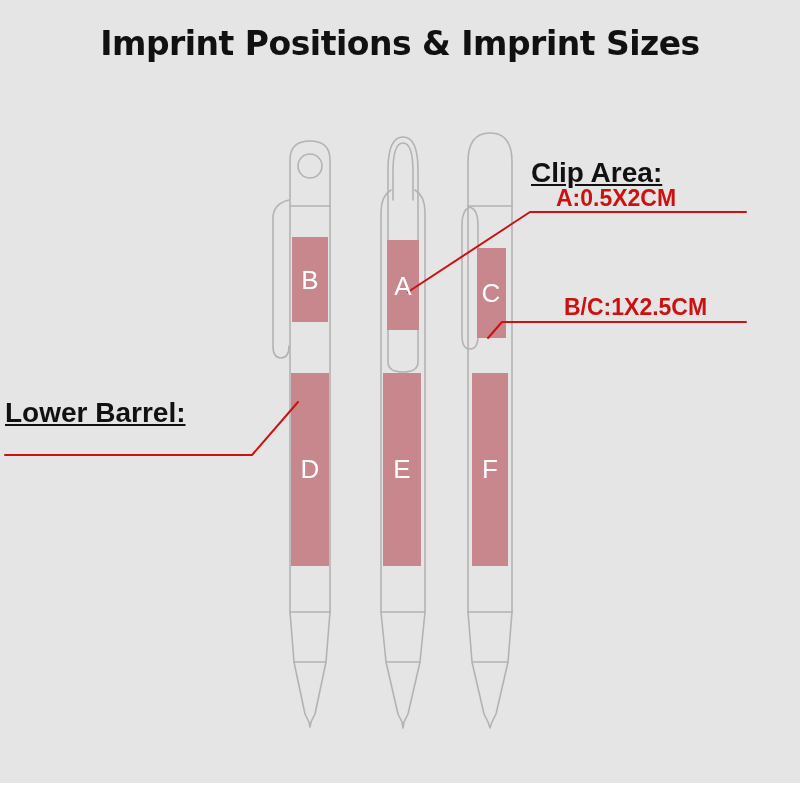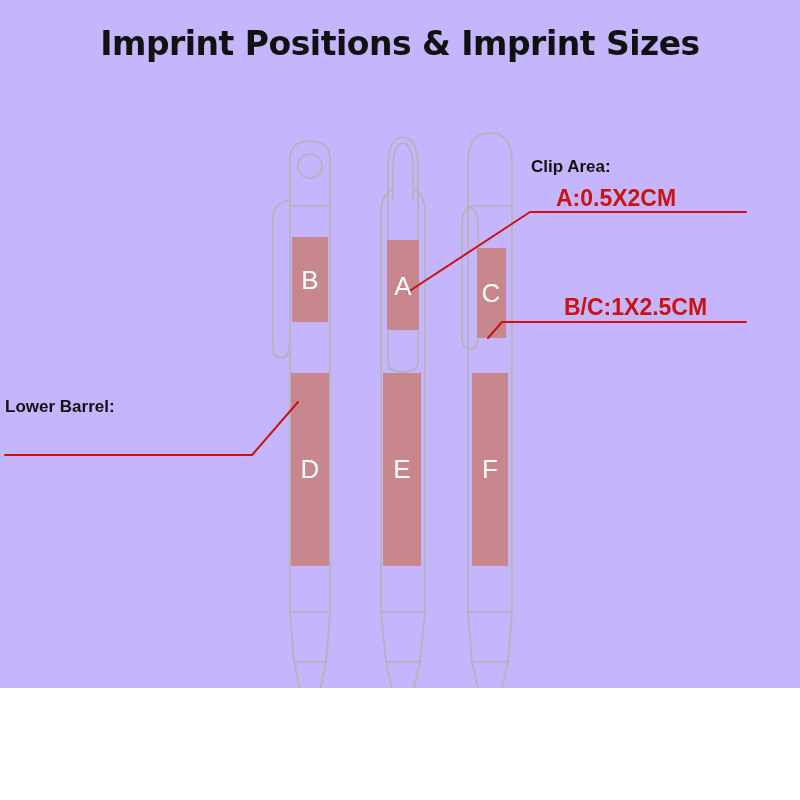--- a/index.html
+++ b/index.html
@@ -4,22 +4,22 @@
 <style>
   html, body {
     margin: 0;
     padding: 0;
     background: #ffffff;
     font-family: "Liberation Sans", sans-serif;
   }
   .canvas {
     position: relative;
     width: 800px;
-    height: 688px;
-    background: #c4b5fd;
+    height: 783px;
+    background: #e5e5e5;
     overflow: hidden;
     margin: 0 auto;
   }
   .page-title {
     position: absolute;
     top: 24px;
     left: 0;
     width: 800px;
     text-align: center;
     font-family: "DejaVu Sans", sans-serif;
@@ -29,23 +29,24 @@
     color: #111111;
   }
   .diagram-svg {
     position: absolute;
     top: 0;
     left: 0;
   }
   .anno-label {
     position: absolute;
     font-weight: 700;
-    font-size: 17px;
+    font-size: 28px;
     color: #111111;
     white-space: nowrap;
+    text-decoration: underline;
   }
   .anno-size {
     position: absolute;
     font-weight: 700;
     font-size: 23px;
     color: #cc1111;
     white-space: nowrap;
   }
 </style>
 </head>

